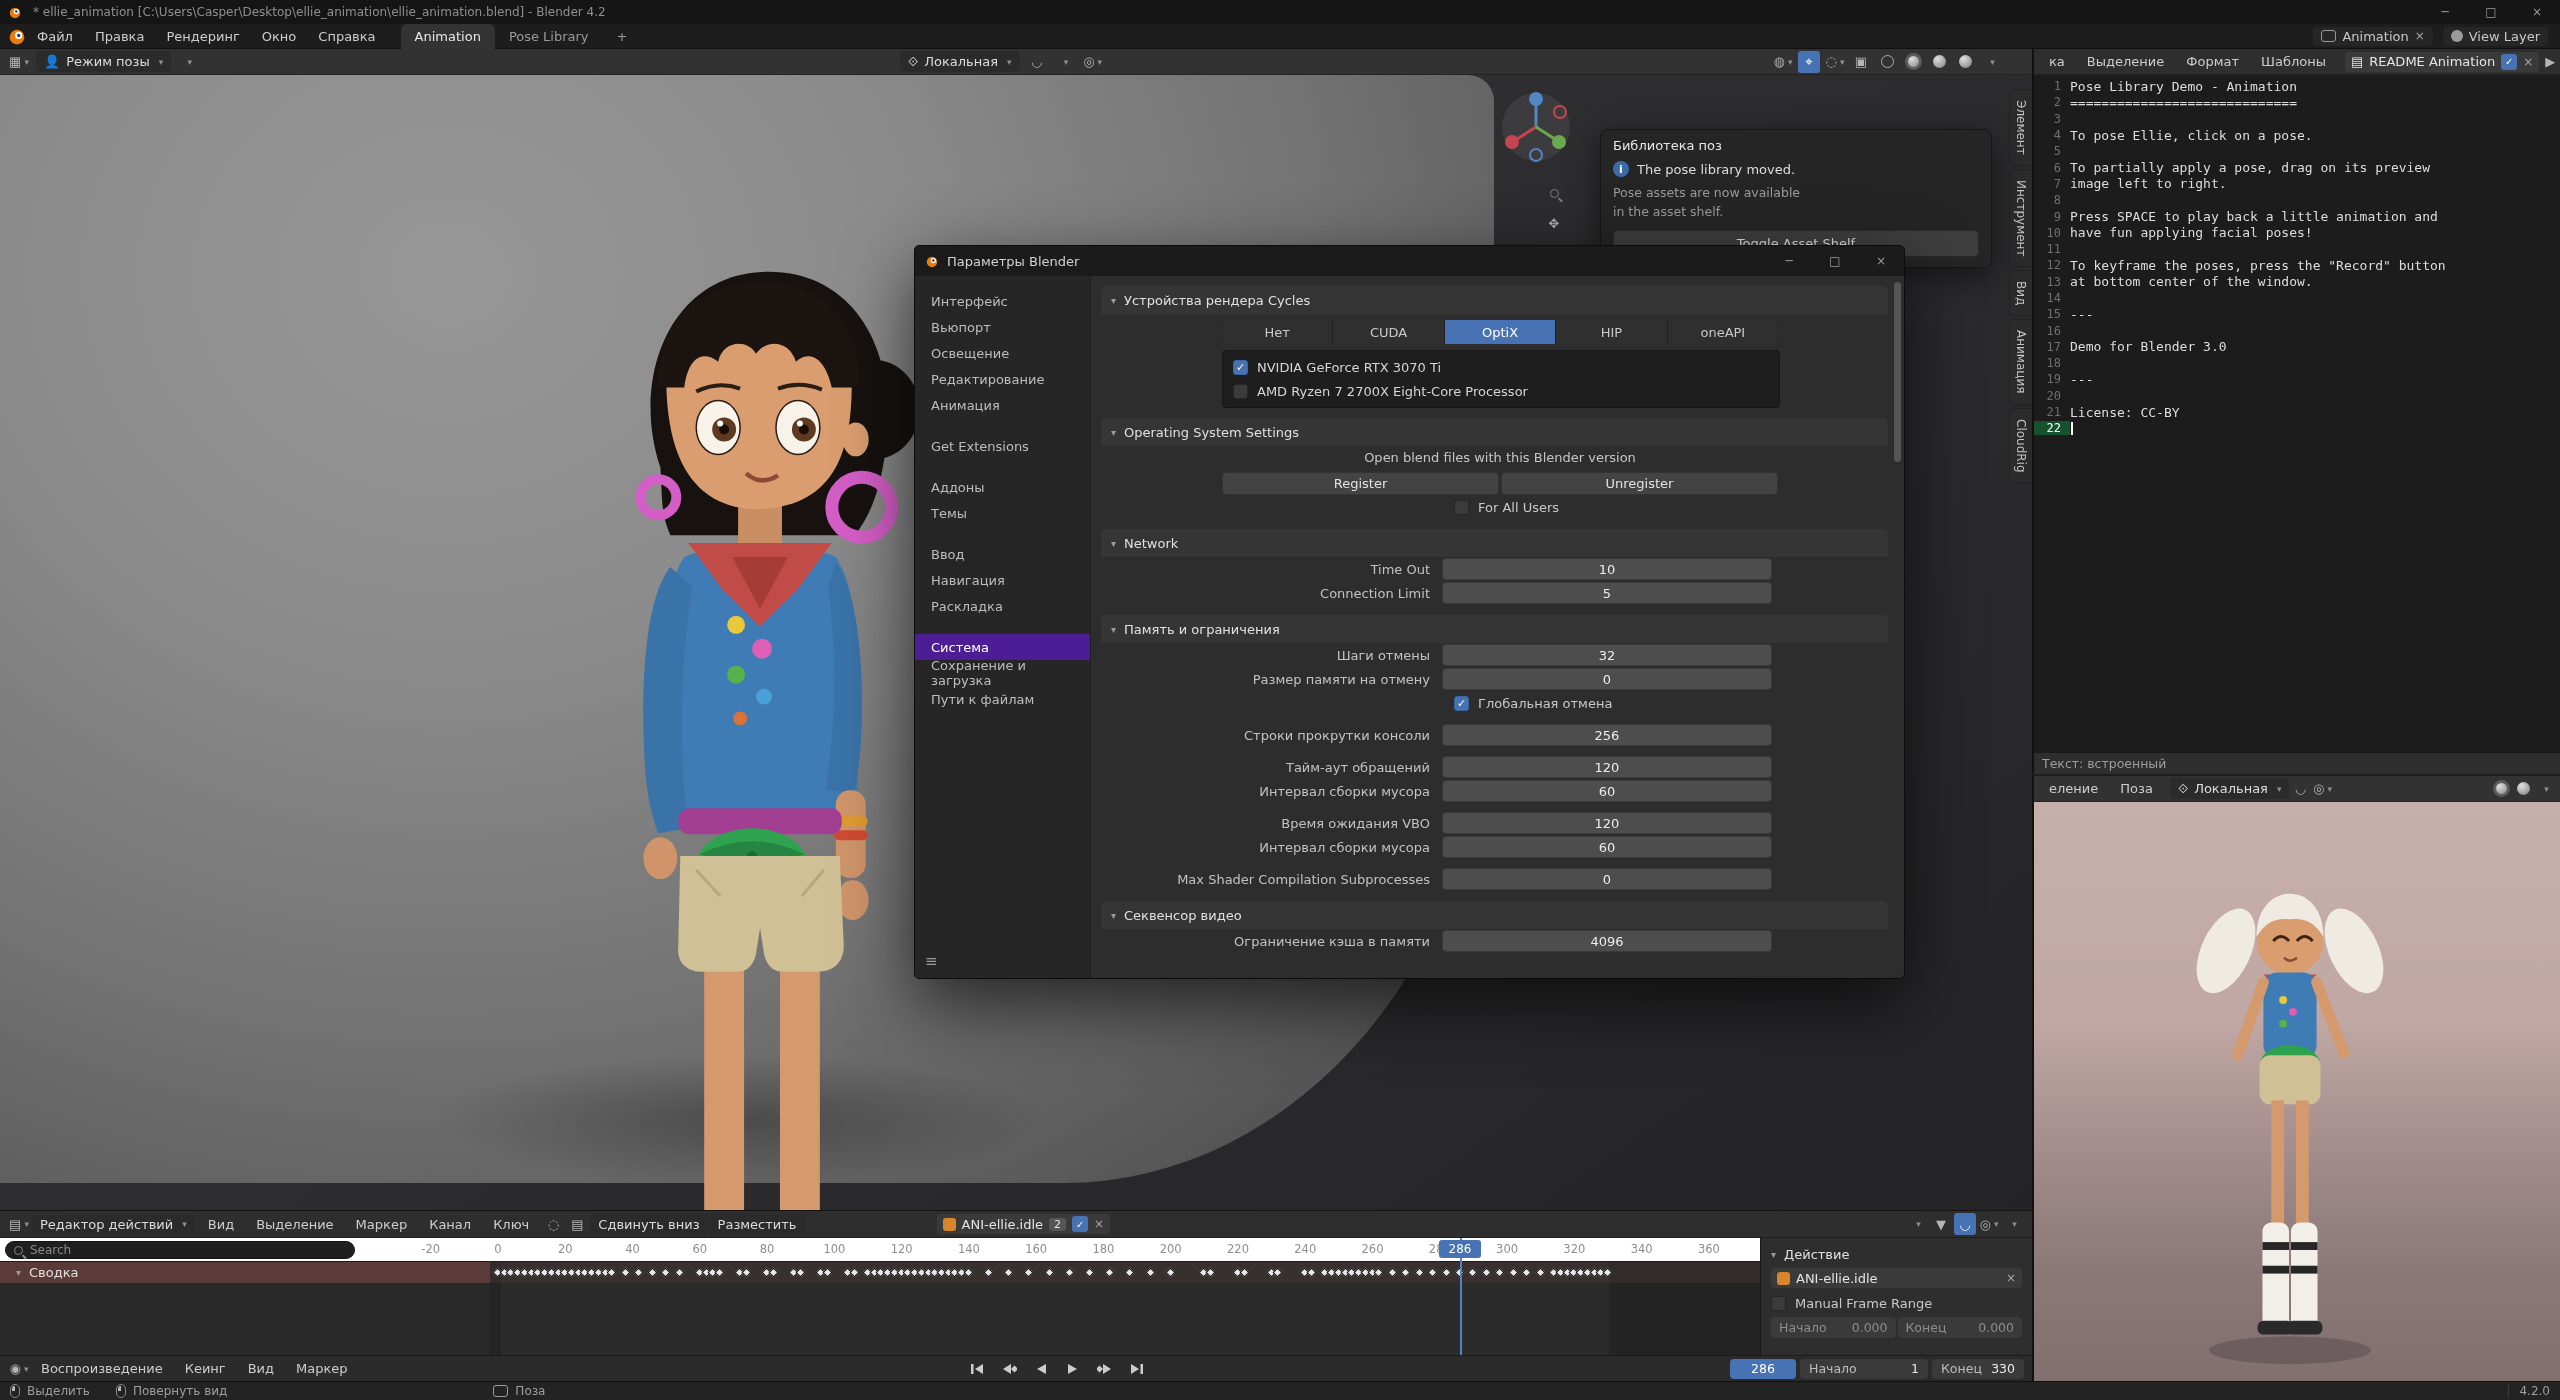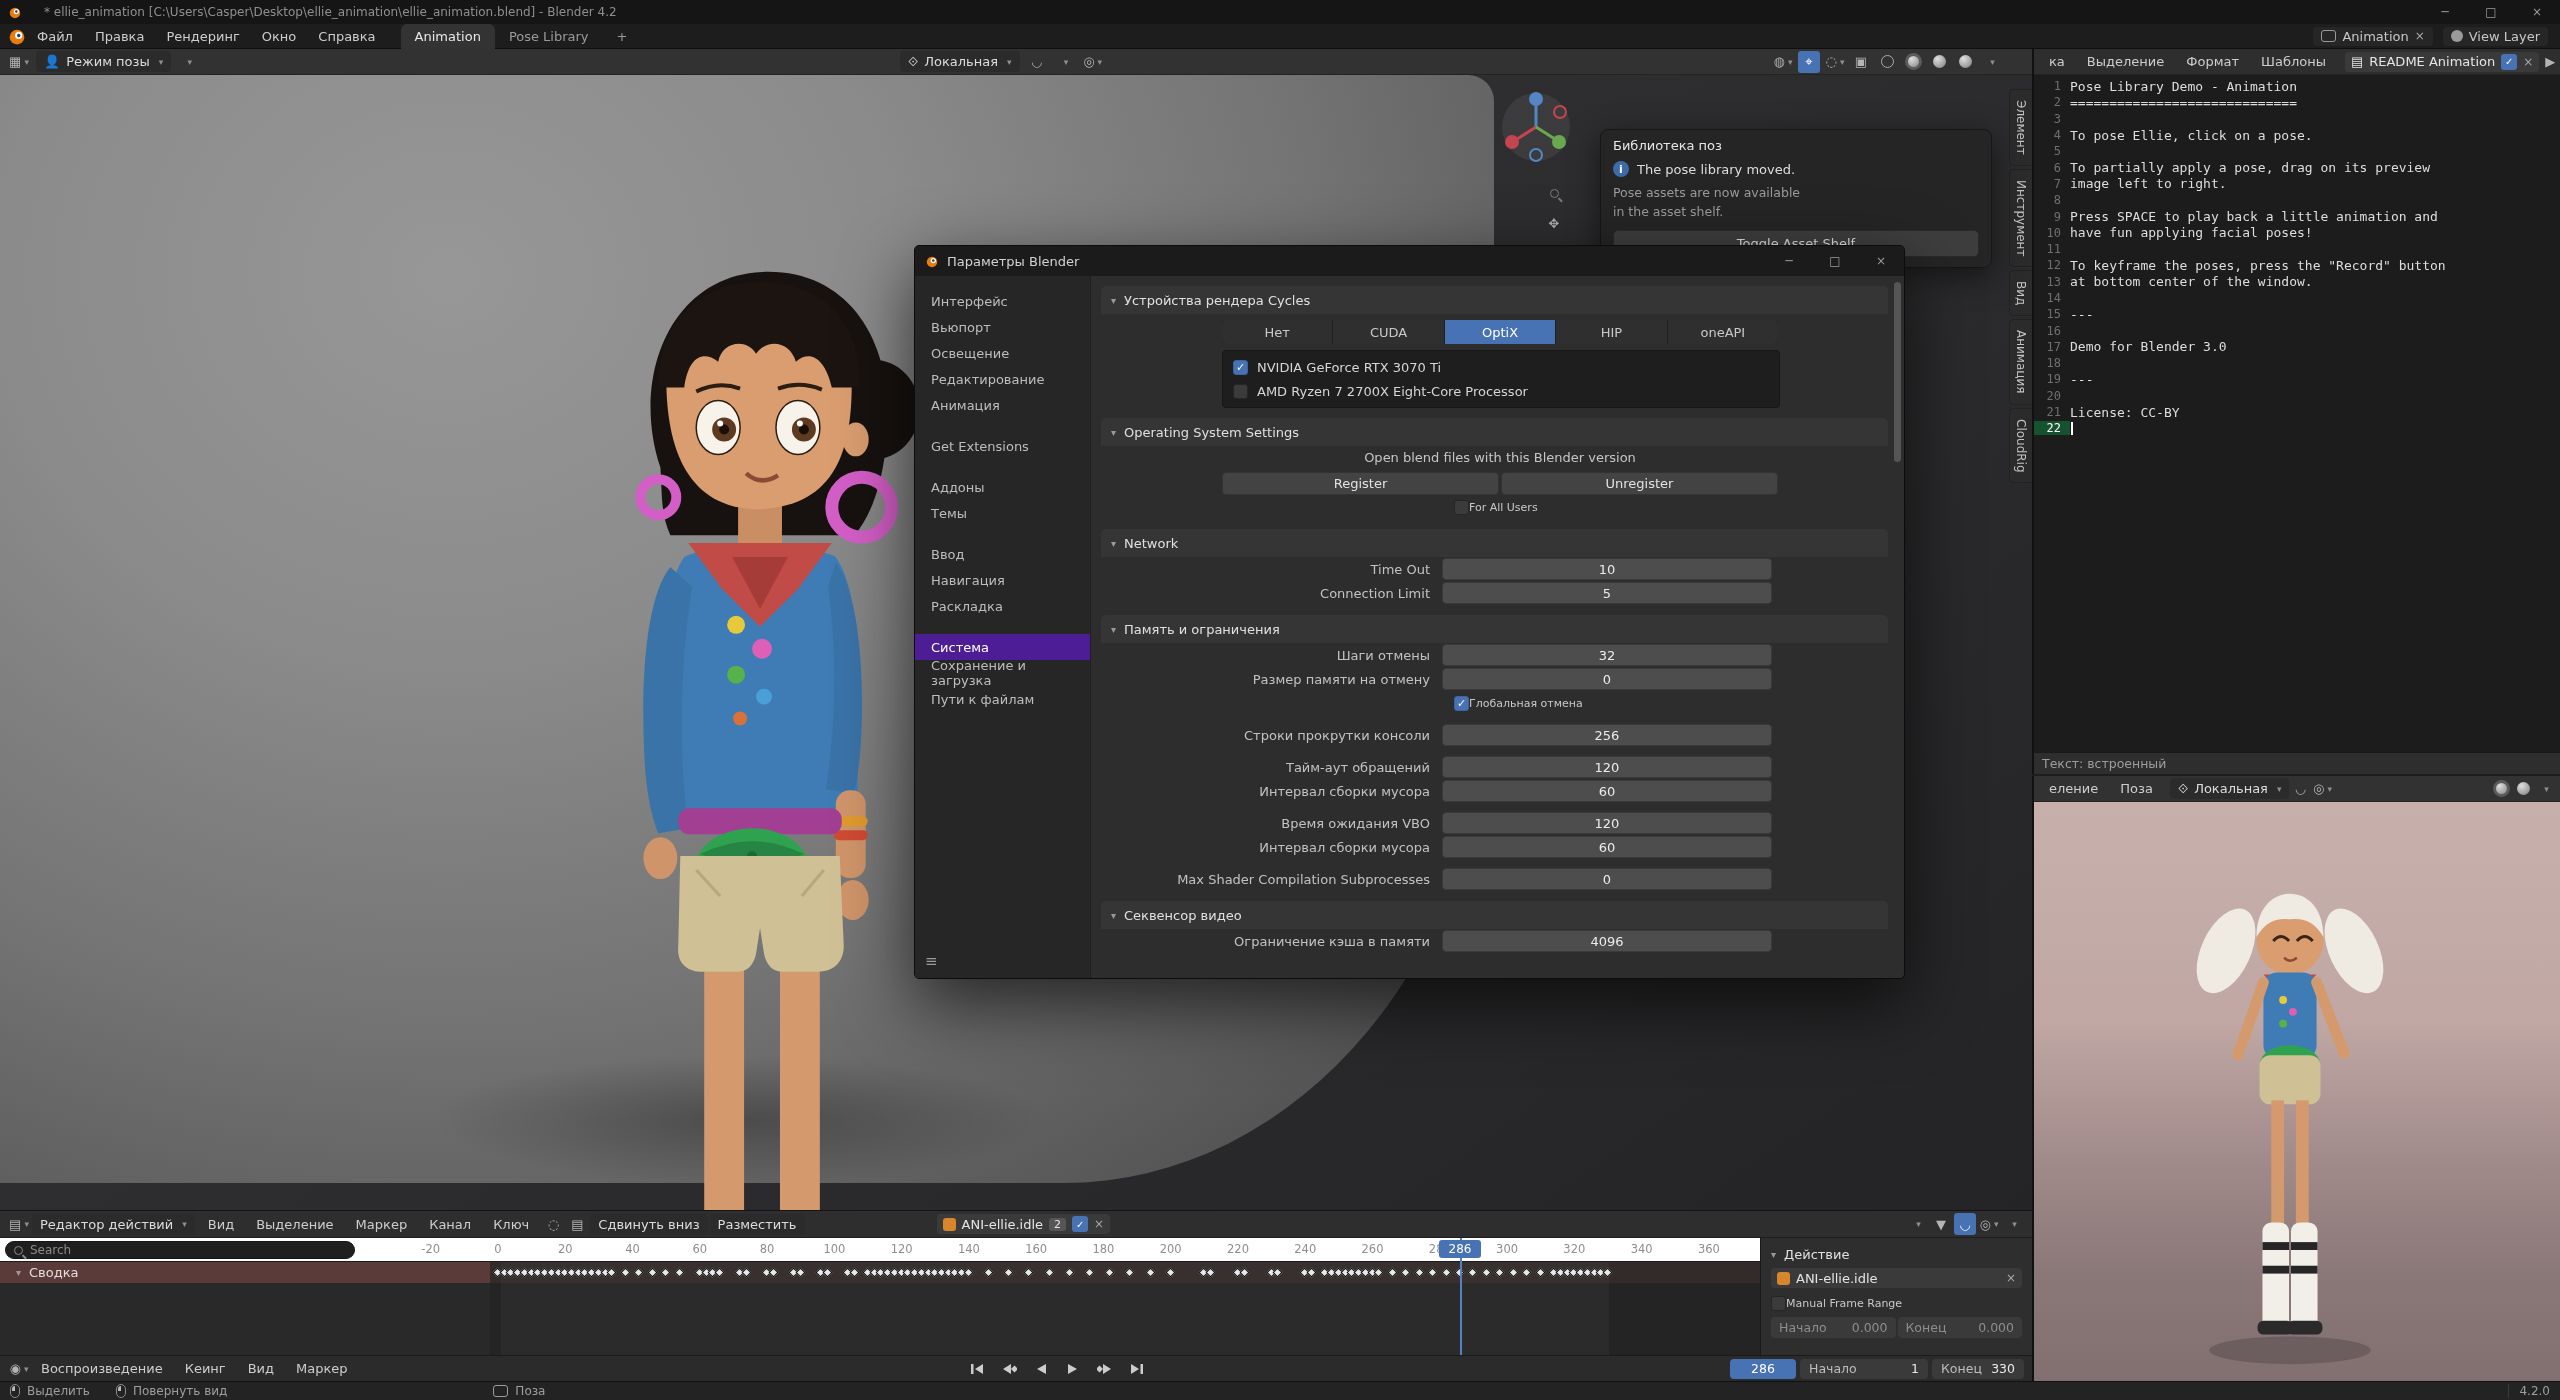--- a/index.html
+++ b/index.html
@@ -6,21 +6,21 @@
 body{background:#000;width:2560px;height:1400px;overflow:hidden}
 #root{position:relative;width:2560px;height:1400px;background:#1d1d1d;font-size:13px;color:#c8c8c8;overflow:hidden}
 .abs{position:absolute}
 .flex{display:flex;align-items:center}
 .dd{color:#8f8f8f;font-size:9px;margin-left:3px}
 .icon{width:22px;height:22px;display:flex;align-items:center;justify-content:center;color:#b5b5b5;font-size:13px;flex:none}
 .icon.blue{background:#4772b3;border-radius:3px;color:#fff}
 .menu-item{padding:0 11px;color:#cdcdcd;font-size:13px;white-space:nowrap}
 
 #titlebar{left:0;top:0;width:2560px;height:24px;background:#151515;display:flex;align-items:center;padding-left:8px}
-#titlebar .t{color:#8f8f8f;font-size:12px;margin-left:22px}
+#titlebar .t{color:#8f8f8f;font-size:12px;margin-left:11px}
 .wbtn{width:46px;height:24px;display:flex;align-items:center;justify-content:center;color:#9d9d9d;font-size:12px}
 
 #menubar{left:0;top:24px;width:2560px;height:25px;background:#1d1d1d;display:flex;align-items:center;border-bottom:1px solid #0f0f0f;padding-left:8px}
 .wtab{height:25px;display:flex;align-items:center;padding:0 14px;color:#9a9a9a;border-radius:6px 6px 0 0;font-size:13px}
 .wtab.active{background:#333;color:#e8e8e8}
 .gicon{width:15px;height:12px;border:1.5px solid #9a9a9a;border-radius:3px;flex:none}
 .gball{width:12px;height:12px;border-radius:50%;background:#9a9a9a;flex:none}
 .chip{display:flex;align-items:center;gap:6px;background:#262626;border-radius:4px;padding:2px 8px;margin-left:10px}
 
 #vp1{left:0;top:49px;width:2032px;height:1161px;background:#2c2c2e}
@@ -52,21 +52,21 @@
 .psec{display:flex;align-items:center;height:28px;background:#353535;border-radius:5px 5px 0 0;padding:0 10px;gap:8px;color:#e0e0e0;margin-top:10px}
 .psec:first-child{margin-top:0}
 .caret{color:#9a9a9a;font-size:10px}
 .prow{display:flex;align-items:center;height:24px}
 .pgap{height:8px}
 .plabel{width:341px;text-align:right;padding-right:12px;color:#c2c2c2;font-size:13px;white-space:nowrap}
 .pfield{width:330px;height:22px;background:#4d4d4d;border:1px solid #3a3a3a;border-radius:4px;color:#ececec;display:flex;align-items:center;justify-content:center;font-size:13px}
 .cb{width:15px;height:15px;border-radius:3px;background:#3b3b3b;border:1px solid #262626;display:flex;align-items:center;justify-content:center;color:#fff;font-size:11px;flex:none}
 .cb.on{background:#4772b3;border-color:#3c64a0}
 .cb.on::after{content:"✓"}
-.cblabel{color:#c8c8c8;font-size:11px}
+.cblabel{margin-left:9px;color:#c8c8c8;font-size:13px}
 #cy-tabs{display:flex;width:556px;margin:6px 0 0 121px;background:#202020;border-radius:5px;overflow:hidden;gap:1px}
 .seg{flex:1;height:24px;display:flex;align-items:center;justify-content:center;background:#2f2f2f;color:#c9c9c9;font-size:13px}
 .seg.active{background:#4772b3;color:#fff}
 #cy-devices{margin:6px 0 0 121px;width:558px;background:#1e1e1e;border:1px solid #161616;border-radius:4px;padding:4px 0}
 .devrow{display:flex;align-items:center;gap:9px;height:24px;padding:0 10px;color:#d6d6d6;font-size:13px}
 #os-assoc{margin:4px 0 0 121px;width:556px;text-align:center;color:#c6c6c6;height:20px}
 #os-btns{display:flex;gap:2px;margin:2px 0 0 121px;width:556px}
 .pbtn{flex:1;height:23px;background:#434343;border:1px solid #333;border-radius:4px;display:flex;align-items:center;justify-content:center;color:#e2e2e2}
 #prefs-menu{position:absolute;left:10px;bottom:8px;color:#9a9a9a;font-size:15px}
 #prefs-scroll{position:absolute;right:3px;top:36px;width:7px;height:180px;background:#555;border-radius:4px}

